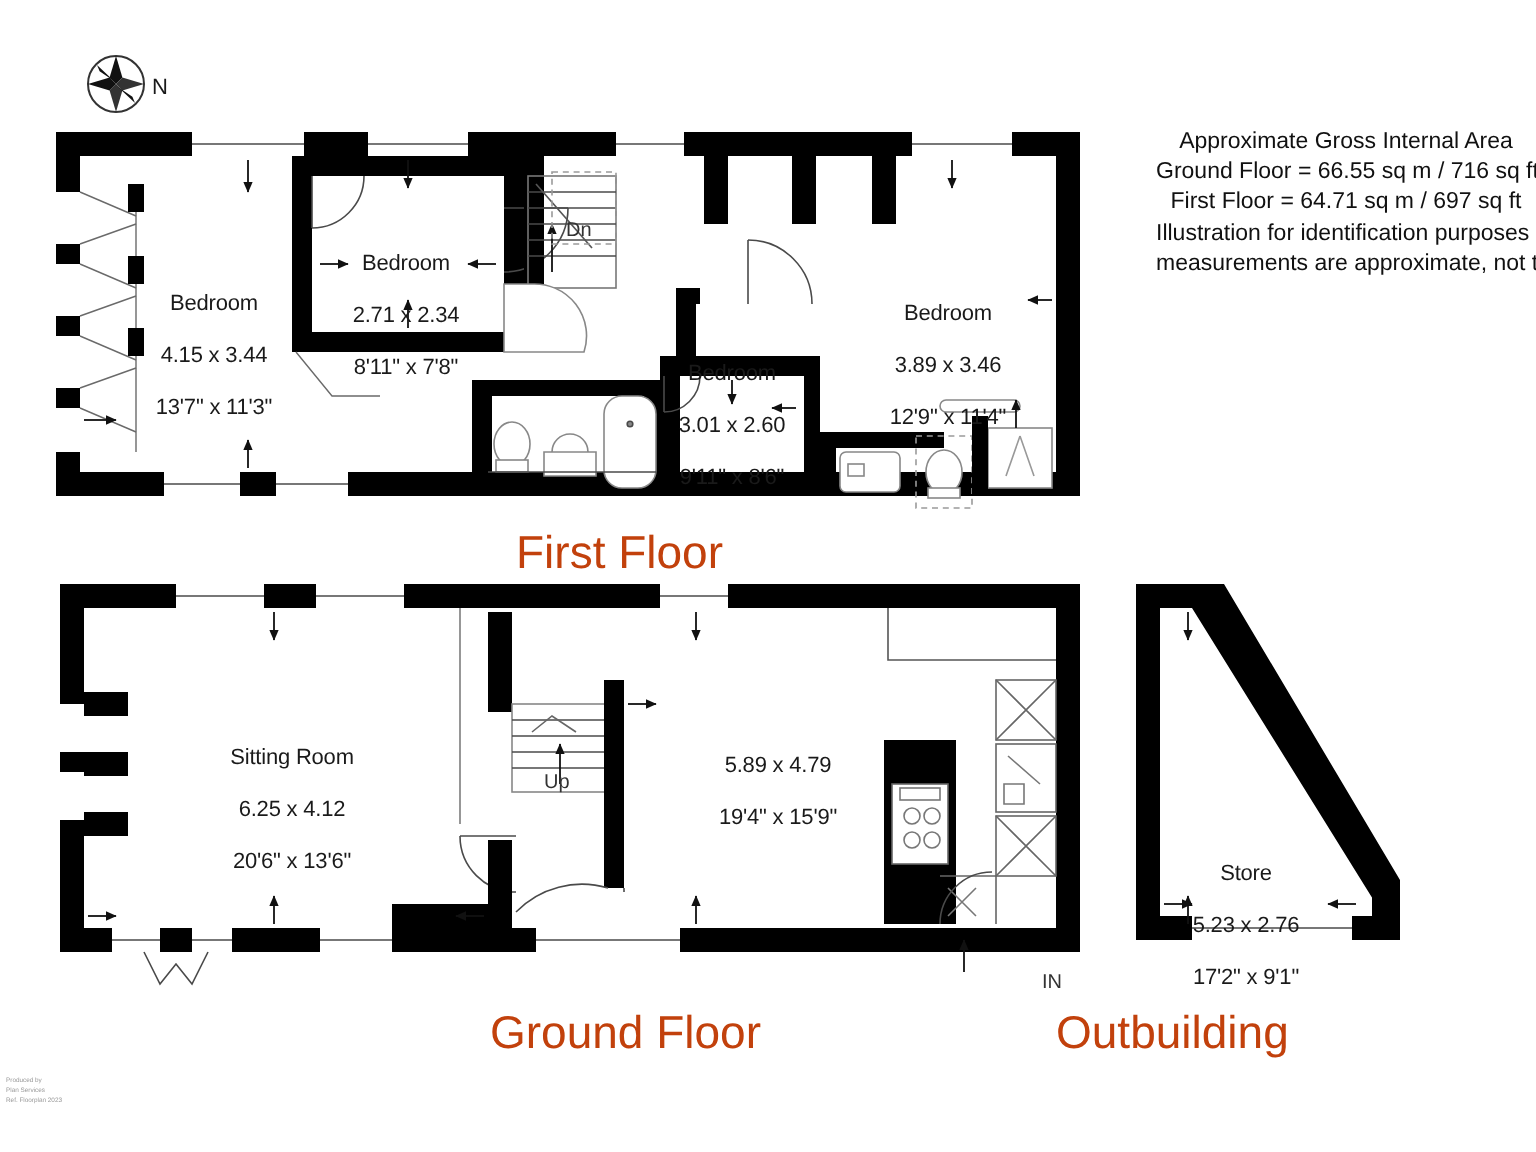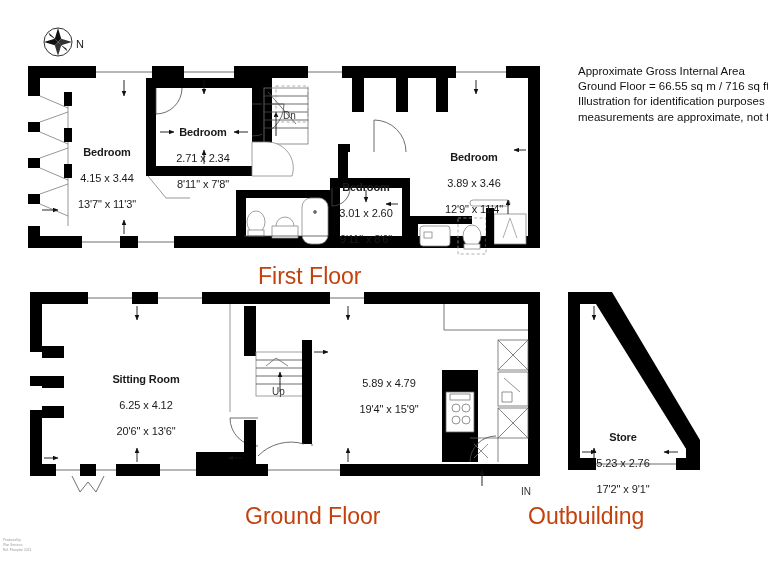--- a/index.html
+++ b/index.html
@@ -7,26 +7,26 @@
     width:768px;height:576px;position:relative;overflow:hidden;
     font-family:"Liberation Sans","DejaVu Sans",sans-serif;
     color:#1a1a1a;
   }
   .stage{position:absolute;inset:0;}
   svg.plan{position:absolute;left:0;top:0;width:768px;height:576px;}
 
   
   .label{position:absolute;text-align:center;line-height:1.18;white-space:pre-line;}
   .room-label{font-size:11px;letter-spacing:-.1px;}
-  .room-label .nm{display:block;font-weight:bold;}
+  .room-label .nm{display:block;}
   .room-label .m{display:block;}
   .room-label .f{display:block;}
   .floor-title{position:absolute;font-size:23px;text-align:left;color:#c2410c;}
   .mini{position:absolute;font-size:10px;color:#333;}
-  .areas{position:absolute;text-align:left;font-size:11.5px;line-height:1.32;color:#111;}
+  .areas{position:absolute;text-align:center;font-size:11.5px;line-height:1.32;color:#111;}
   .areas div{white-space:pre;}
   .compass-n{position:absolute;font-size:11px;}
   .watermark{position:absolute;left:3px;top:538px;width:70px;
              font-size:3.2px;line-height:1.5;color:#9a9a9a;}
   .watermark div{white-space:nowrap;}
 </style>
 </head>
 <body>
 
 <div class="stage">
@@ -345,20 +345,21 @@
         <path d="M678 452 L664 452" marker-end="url(#ar)"></path>
       </g>
     </g>
   </svg>
 
   <div class="compass-n" style="left:76px;top:38px;">N</div>
 
   <div class="areas" style="left:578px;top:64px;width:190px;">
     <div>Approximate Gross Internal Area</div>
     <div>Ground Floor = 66.55 sq m / 716 sq ft</div>
+    <div>First Floor = 64.71 sq m / 697 sq ft</div>
     <div>Illustration for identification purposes only,</div>
     <div>measurements are approximate, not to scale.</div>
   </div>
 
   <div class="label room-label" style="left:52px;top:133px;width:110px;">
     <span class="nm">Bedroom</span>
     <span class="m">4.15 x 3.44</span>
     <span class="f">13'7" x 11'3"</span>
   </div>
 

